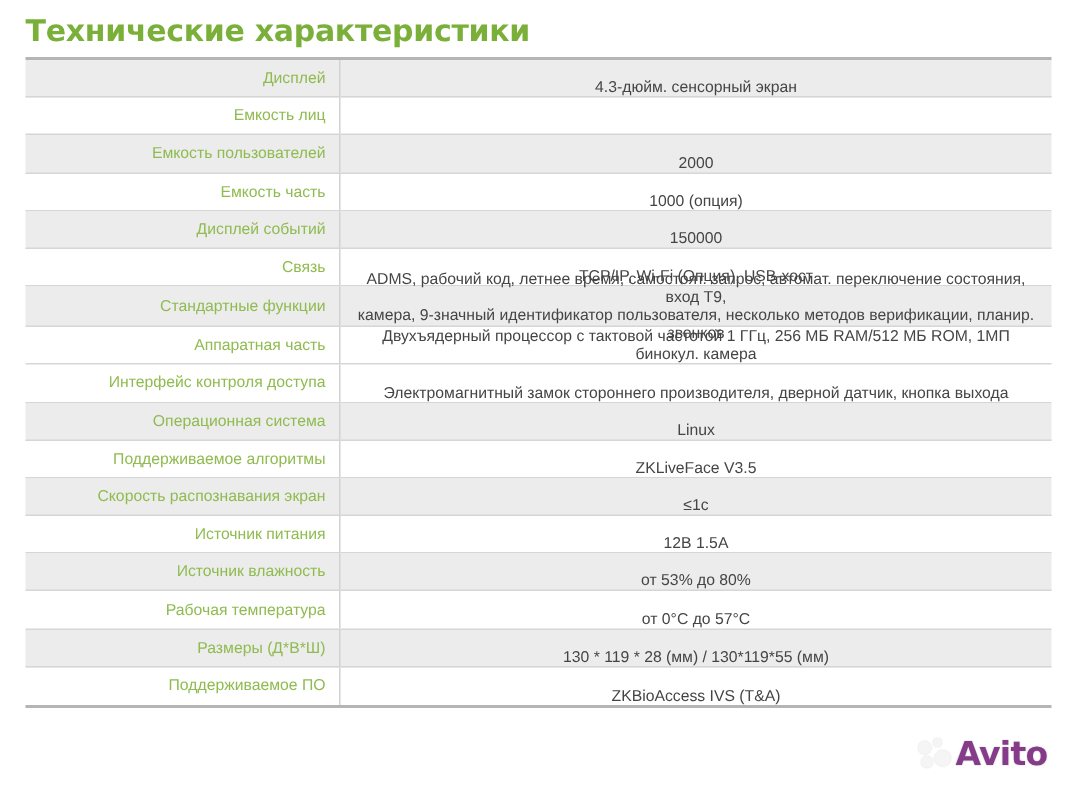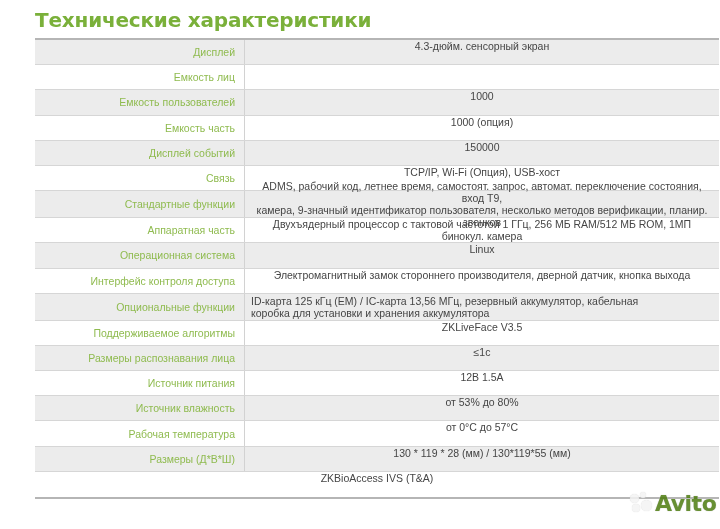--- a/index.html
+++ b/index.html
@@ -1,20 +1,20 @@
 <!DOCTYPE html>
 <html><head>
   <meta charset="utf-8">
   <style>
     * { box-sizing: border-box; margin: 0; padding: 0; }
     html, body {
       width: 720px; height: 529px; background: #ffffff; overflow: hidden;
       font-family: "Liberation Sans", "DejaVu Sans", sans-serif;
     }
-    .page { position: relative; width: 576px; height: 529px; margin-left: 18px; }
+    .page { position: relative; width: 576px; height: 529px; }
     .title {
       position: absolute; left: 17px; top: 8px;
       font-family: "DejaVu Sans", sans-serif;
       font-size: 20px; font-weight: bold; color: #7ab03a;
       letter-spacing: -0.2px;
     }
     .spec-table {
       position: absolute; left: 17px; top: 38px; width: 684px;
       border-top: 2px solid #b5b5b5;
       border-bottom: 2px solid #b5b5b5;
@@ -28,37 +28,37 @@
     .row.tall { height: 27px; }
     .label {
       width: 210px; flex: none; text-align: left;
       padding-right: 9px;
       color: #8fbb4f; font-size: 10.5px;
       display: flex; align-items: center; justify-content: flex-end;
       border-right: 1px solid #d2d2d2;
     }
     .value {
       flex: 1; text-align: center; color: #454545; font-size: 10.5px;
-      display: flex; align-items: flex-start; justify-content: center;
+      display: flex; align-items: flex-end; justify-content: center;
       line-height: 12px; padding: 0 6px;
     }
     .value span { display: block; }
     .watermark {
       position: absolute; left: 612px; top: 489px; width: 96px; height: 28px;
       display: flex; align-items: center; gap: 3px;
       opacity: 0.85;
     }
     .wm-logo { position: relative; width: 22px; height: 22px; }
     .wm-logo i {
       position: absolute; border-radius: 50%; background: #f4f4f4;
       box-shadow: 0 0 1px #cfcfcf;
     }
     .wm-text {
       font-family: "DejaVu Sans", sans-serif; font-size: 22px; font-weight: bold;
-      color: #4d7c0f; letter-spacing: -0.5px;
+      color: #701a75; letter-spacing: -0.5px;
       text-shadow: 0 0 1px #c8c8c8, 0 0 1px #c8c8c8;
     }
   </style>
 </head>
 <body>
 
 <div class="page">
   <h1 class="title">Технические характеристики</h1>
 
   <div class="spec-table">
@@ -67,21 +67,21 @@
       <div class="value">
           <span>4.3-дюйм. сенсорный экран</span>
         </div>
     </div>
     <div class="row">
       <div class="label">Емкость лиц</div>
     </div>
     <div class="row gray">
       <div class="label">Емкость пользователей</div>
       <div class="value">
-          <span>1000</span>
+          <span>2000</span>
         </div>
     </div>
     <div class="row">
       <div class="label">Емкость часть</div>
       <div class="value">
           <span>1000 (опция)</span>
         </div>
     </div>
     <div class="row gray">
       <div class="label">Дисплей событий</div>
@@ -101,47 +101,40 @@
         <span>ADMS, рабочий код, летнее время, самостоят. запрос, автомат. переключение состояния, вход Т9,</span>
           <span>камера, 9-значный идентификатор пользователя, несколько методов верификации, планир. звонков</span>
       </div>
     </div>
     <div class="row">
       <div class="label">Аппаратная часть</div>
       <div class="value">
           <span>Двухъядерный процессор с тактовой частотой 1 ГГц, 256 МБ RAM/512 МБ ROM, 1МП бинокул. камера</span>
         </div>
     </div>
-    <div class="row gray">
-      <div class="label">Операционная система</div>
-      <div class="value">
-          <span>Linux</span>
-        </div>
-    </div>
     <div class="row">
       <div class="label">Интерфейс контроля доступа</div>
       <div class="value">
           <span>Электромагнитный замок стороннего производителя, дверной датчик, кнопка выхода</span>
         </div>
     </div>
-    <div class="row gray tall">
-      <div class="label">Опциональные функции</div>
-      <div class="value" style="flex-direction:column;">
-        <span>ID-карта 125 кГц (EM) / IC-карта 13,56 МГц, резервный аккумулятор, кабельная</span>
-          <span>коробка для установки и хранения аккумулятора</span>
-      </div>
+    <div class="row gray">
+      <div class="label">Операционная система</div>
+      <div class="value">
+          <span>Linux</span>
+        </div>
     </div>
     <div class="row">
       <div class="label">Поддерживаемое алгоритмы</div>
       <div class="value">
           <span>ZKLiveFace V3.5</span>
         </div>
     </div>
     <div class="row gray">
-      <div class="label">Размеры распознавания лица</div>
+      <div class="label">Скорость распознавания экран</div>
       <div class="value">
           <span>≤1с</span>
         </div>
     </div>
     <div class="row">
       <div class="label">Источник питания</div>
       <div class="value">
           <span>12В 1.5А</span>
         </div>
     </div>
@@ -157,20 +150,21 @@
           <span>от 0°С до 57°С</span>
         </div>
     </div>
     <div class="row gray">
       <div class="label">Размеры (Д*В*Ш)</div>
       <div class="value">
           <span>130 * 119 * 28 (мм) / 130*119*55 (мм)</span>
         </div>
     </div>
     <div class="row">
+      <div class="label">Поддерживаемое ПО</div>
       <div class="value">
           <span>ZKBioAccess IVS (T&amp;A)</span>
         </div>
     </div>
   </div>
 
   <div class="watermark">
     <div class="wm-logo">
       <i style="left:0;top:2px;width:9px;height:9px;"></i>
       <i style="left:10px;top:0;width:6px;height:6px;"></i>

